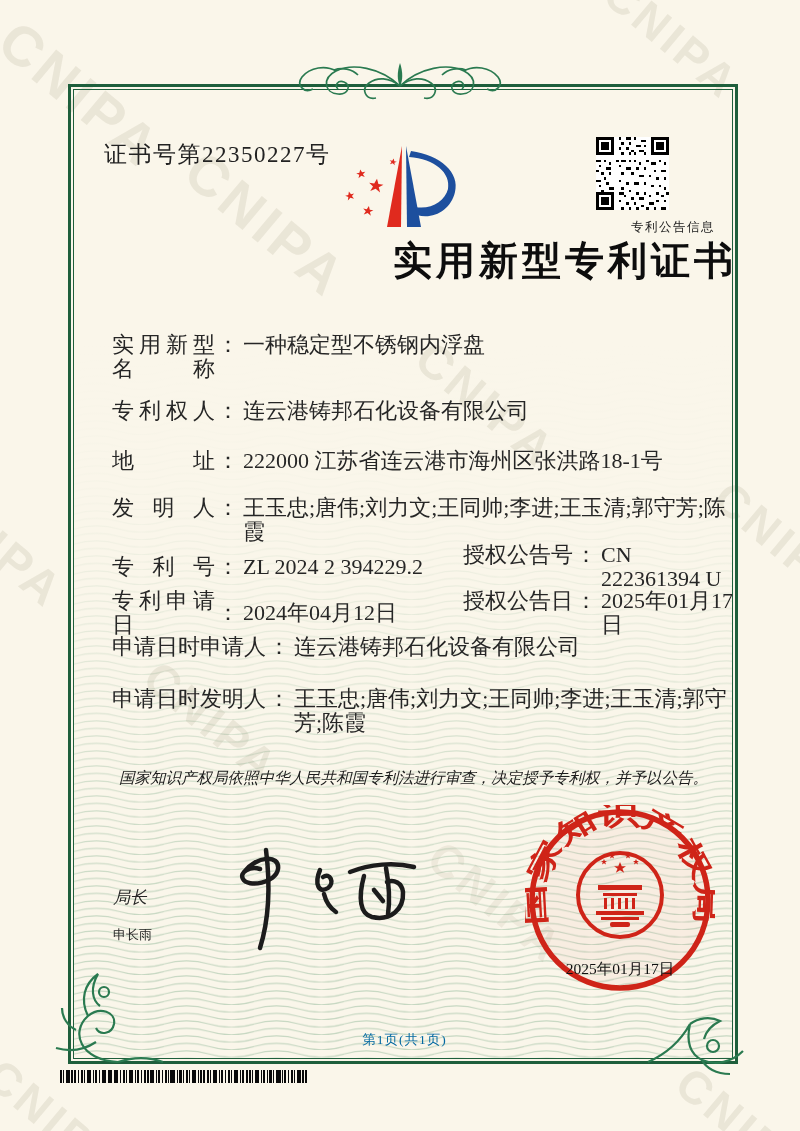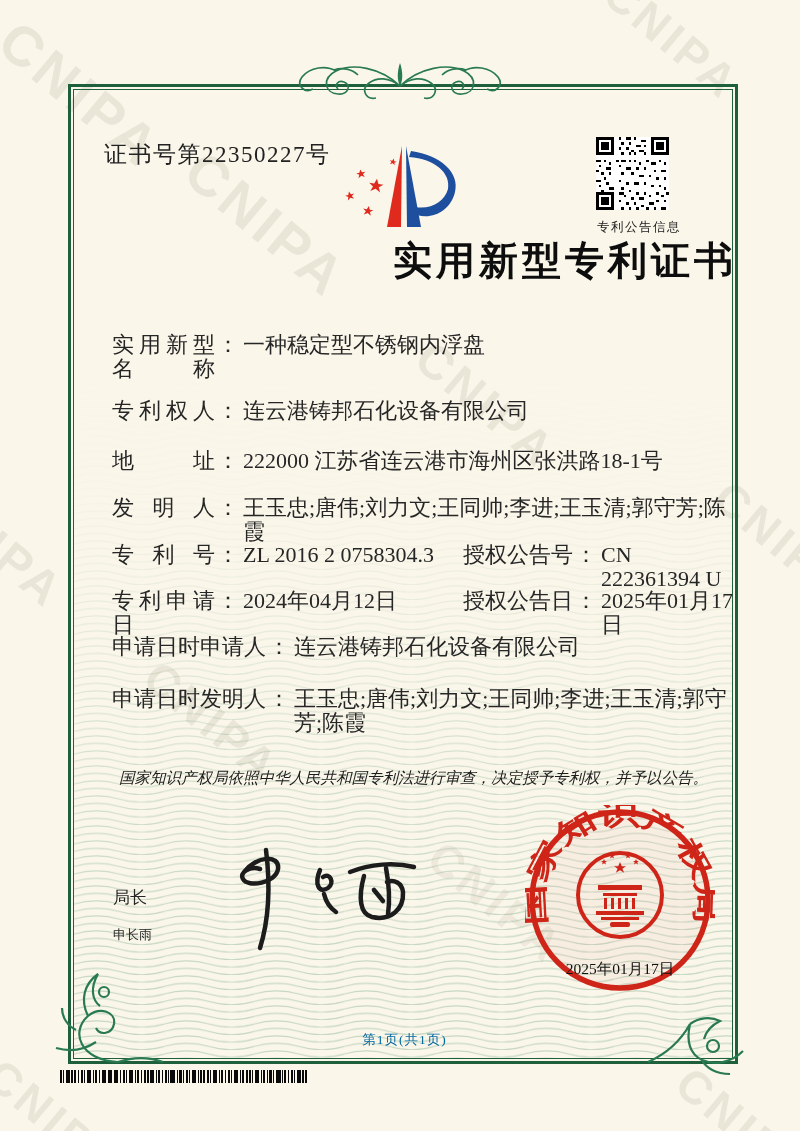--- a/index.html
+++ b/index.html
@@ -17,34 +17,34 @@
   .fade{position:absolute;left:74px;top:90px;width:658px;height:968px;z-index:2;
         background:linear-gradient(180deg,rgba(250,246,234,1) 0%,rgba(250,246,234,1) 26%,
         rgba(250,246,234,0.92) 42%,rgba(250,246,234,0.55) 58%,rgba(250,246,234,0.22) 72%,
         rgba(250,246,234,0.06) 84%,rgba(250,246,234,0) 94%);}
   .orn{position:absolute;z-index:5;}
   
   .content{position:absolute;inset:0;z-index:6;}
   .cert-no{position:absolute;left:104px;top:139px;font-size:23px;letter-spacing:1.5px;color:#222;}
   .logo{position:absolute;left:333px;top:137px;}
   .qr{position:absolute;left:596px;top:137px;}
-  .qr-caption{position:absolute;left:597px;top:219px;font-size:12.5px;letter-spacing:1.5px;color:#222;}
+  .qr-caption{position:absolute;left:631px;top:219px;font-size:12.5px;letter-spacing:1.5px;color:#222;}
   .title{position:absolute;left:72px;right:63px;top:234px;text-align:right;font-size:39px;
          font-weight:700;letter-spacing:4px;color:#0d0d0d;}
   .row{position:absolute;left:112px;right:66px;font-size:22px;line-height:24px;display:flex;}
   .lbl{display:inline-block;width:103px;text-align:justify;text-align-last:justify;flex:none;}
   .lbl.plain{width:auto;text-align-last:auto;}
   .colon{flex:none;margin:0 4px 0 2px;}
   .val{flex:1;}
-  .cell-l{display:flex;width:351px;flex:none;}
+  .cell-l{display:flex;width:351px;flex:none;align-items:center;}
   .cell-r{display:flex;flex:1;font-family:Liberation Serif, serif;}
   .statement{position:absolute;left:88px;width:624px;top:762px;font-size:15.5px;line-height:31px;
              font-style:italic;color:#1c1c1c;}
   .statement .ln1{text-indent:2em;}
-  .signer-title{position:absolute;left:113px;top:886px;font-size:17px;}
+  .signer-title{position:absolute;left:113px;top:886px;font-size:17px;font-style:italic;}
   .signer-name{position:absolute;left:113px;top:926px;font-size:13px;}
   .signature{position:absolute;left:222px;top:842px;}
   .seal{position:absolute;left:525px;top:805px;}
   .footer{position:absolute;left:72px;right:63px;top:1031px;text-align:center;font-size:13.5px;
           letter-spacing:1px;color:#0369a1;}
   .barcode{position:absolute;left:60px;top:1070px;width:247px;height:13px;z-index:6;
     background:
       repeating-linear-gradient(90deg,#0a0a0a 0 1px,transparent 1px 3px),
       repeating-linear-gradient(90deg,#0a0a0a 0 2px,transparent 2px 7px),
       repeating-linear-gradient(90deg,#0a0a0a 0 1px,transparent 1px 11px);}
@@ -157,21 +157,21 @@
     </div>
     <div class="row" style="top:496px">
       <span class="lbl">发明人</span>
       <span class="colon">：</span>
       <span class="val">王玉忠;唐伟;刘力文;王同帅;李进;王玉清;郭守芳;陈霞</span>
     </div>
     <div class="row" style="top:543px">
       <span class="cell-l">
         <span class="lbl">专利号</span>
         <span class="colon">：</span>
-        <span class="val">ZL 2016 2 0758304.3</span>
+        <span class="val">ZL 2024 2 394229.2</span>
       </span>
       <span class="cell-r">
         <span class="lbl plain">授权公告号</span>
         <span class="colon">：</span>
         <span class="val">CN 222361394 U</span>
       </span>
     </div>
     <div class="row" style="top:589px">
       <span class="cell-l">
         <span class="lbl">专利申请日</span>

